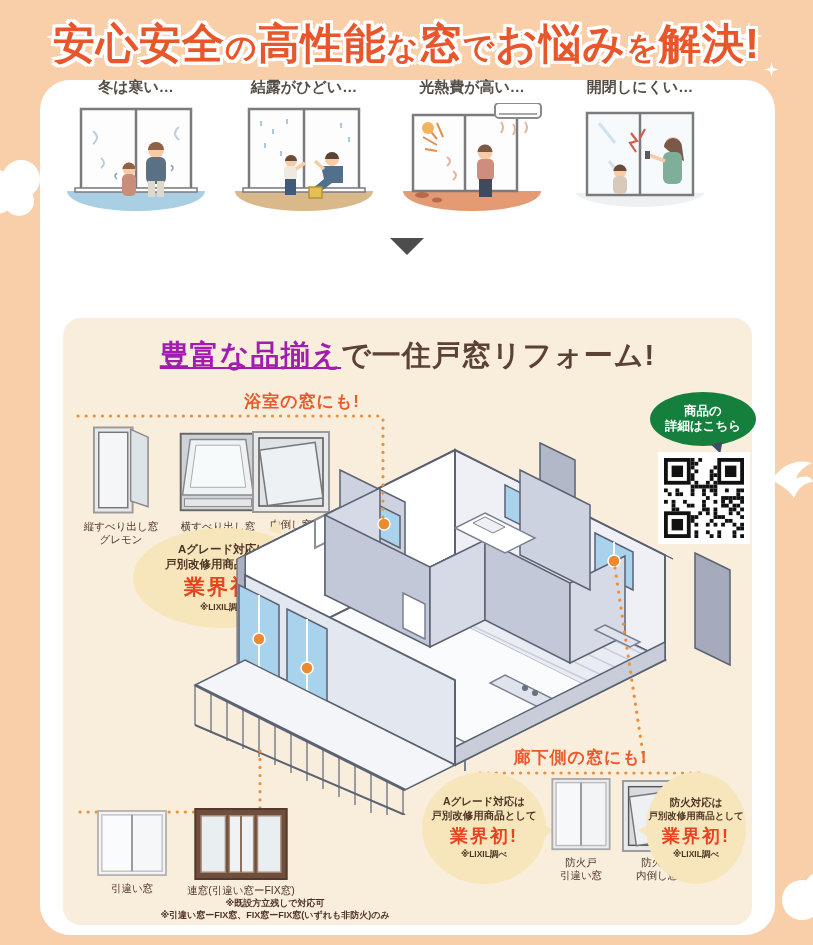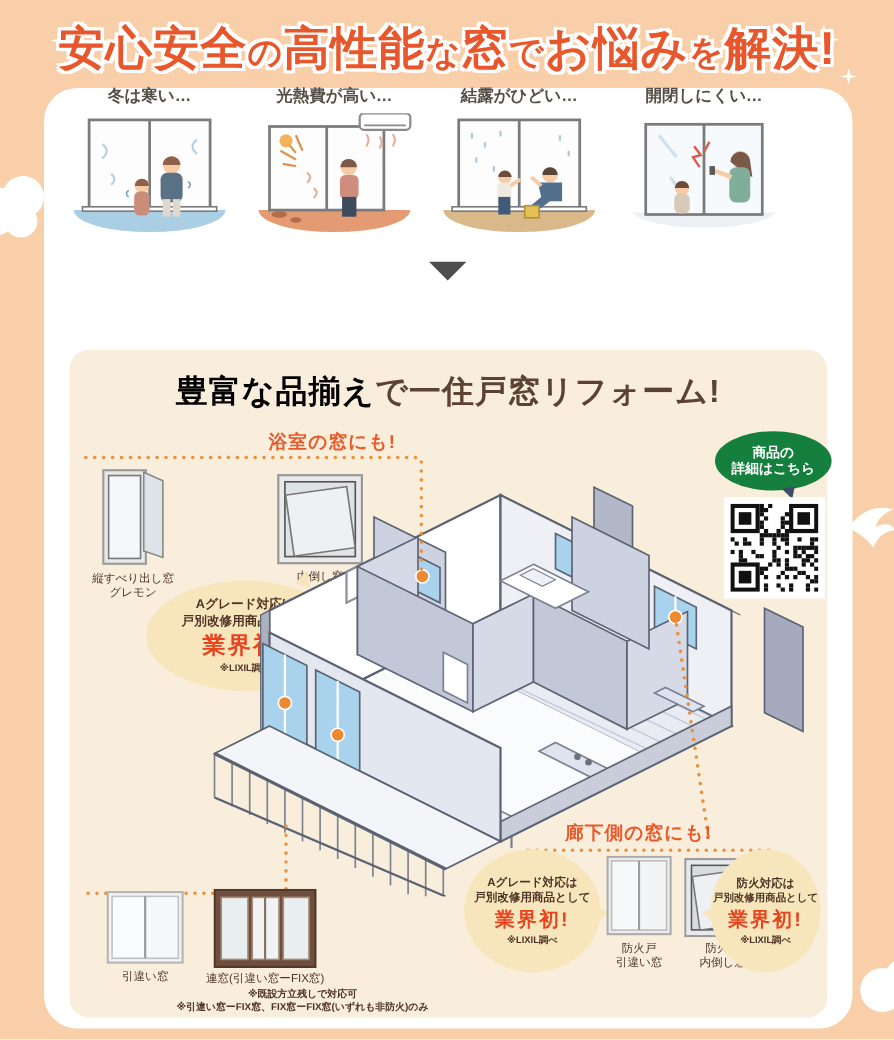--- a/index.html
+++ b/index.html
@@ -26,21 +26,21 @@
   .problem .caption{font-size:15px;font-weight:bold;color:#554e46;margin-bottom:6px;}
   .problem svg{display:block;margin:0 auto;}
 
   .down-arrow{position:absolute;left:50%;top:238px;transform:translateX(-50%);width:0;height:0;
     border-left:17px solid transparent;border-right:17px solid transparent;border-top:17px solid #4d4d4d;}
   .relief-headline{position:absolute;left:40px;top:262px;width:735px;text-align:center;font-size:27px;font-weight:bold;color:#4F3426;letter-spacing:1px;}
 
   
   .showcase{position:absolute;left:63px;top:318px;width:689px;height:607px;background:#F9EEDC;border-radius:18px;}
   .showcase-title{position:absolute;left:63px;top:336px;width:689px;text-align:center;font-weight:bold;font-size:29px;letter-spacing:1px;}
-  .showcase-title .accent{color:#000000;}
+  .showcase-title .accent{color:#a21caf;text-decoration:underline;}
   .showcase-title .rest{color:#5C4232;}
 
   .section-label{position:absolute;font-size:17px;font-weight:bold;color:#E95A2B;letter-spacing:1px;}
 
   .product{position:absolute;text-align:center;}
   .product .pname{font-size:10.5px;font-weight:normal;color:#4F3426;line-height:13px;margin-top:4px;}
   .product svg{display:block;margin:0 auto;}
 
   .badge{position:absolute;background:#F7E6BB;border-radius:50%;text-align:center;color:#4F3426;font-weight:bold;display:flex;flex-direction:column;justify-content:center;}
   .badge .l1{font-size:11.5px;}
@@ -96,20 +96,40 @@
         <path d="M32,28 q8,6 0,13 M118,24 q-8,6 0,13 M40,55 q6,5 0,10" stroke="#b9cfdf" stroke-width="2" fill="none"></path>
         <circle cx="95" cy="47" r="8" fill="#f6cba6"></circle>
           <path d="M87,47 a8 8 0 0 1 16 0 Z" fill="#8e6248"></path>
         <rect x="85" y="54" width="20" height="27" rx="6" fill="#5a7184"></rect>
         <rect x="87" y="78" width="7" height="16" fill="#ded8cd"></rect>
           <rect x="96" y="78" width="7" height="16" fill="#ded8cd"></rect>
         <circle cx="68" cy="66" r="6.5" fill="#f6cba6"></circle>
           <path d="M61.5,66 a6.5 6.5 0 0 1 13 0 Z" fill="#8e6248"></path>
         <rect x="61" y="71" width="14" height="22" rx="5" fill="#c98d7a"></rect>
         <path d="M56,70 q-4,3 0,6 M110,62 q4,3 0,6" stroke="#8aa5bb" stroke-width="1.6" fill="none"></path>
+      </svg>
+    </div>
+    <div class="problem">
+      <div class="caption">結露がひどい…</div>
+      <svg width="150" height="112" viewBox="0 0 150 112">
+        <path d="M6,88 A69 20 0 0 0 144,88 Z" fill="#d9b98a"></path>
+        <rect x="20" y="6" width="110" height="80" fill="#fdfdfd" stroke="#7b7b7b" stroke-width="2.5"></rect>
+        <line x1="75" y1="6" x2="75" y2="86" stroke="#7b7b7b" stroke-width="2.5"></line>
+        <rect x="14" y="85" width="122" height="4" fill="#fff" stroke="#7b7b7b" stroke-width="1.5"></rect>
+        <path d="M32,18 v5 M44,26 v5 M58,16 v5 M36,40 v5 M52,48 v5 M112,20 v5 M120,34 v5" stroke="#abc8dd" stroke-width="2" fill="none"></path>
+        <circle cx="62" cy="58" r="6" fill="#f6cba6"></circle>
+          <path d="M56,58 a6 6 0 0 1 12 0 Z" fill="#6b4c3a"></path>
+        <rect x="55" y="63" width="13" height="14" rx="4" fill="#efe9df"></rect>
+          <rect x="56" y="76" width="11" height="16" fill="#41597a"></rect>
+        <path d="M67,66 L76,60" stroke="#f6cba6" stroke-width="3.5"></path>
+        <circle cx="103" cy="56" r="7" fill="#f6cba6"></circle>
+          <path d="M96,56 a7 7 0 0 1 14 0 Z" fill="#5a4436"></path>
+        <path d="M92,63 h22 v17 h-11 l-16,12 l-4,-6 l12,-10 z" fill="#51708c"></path>
+        <path d="M95,66 L86,58" stroke="#f6cba6" stroke-width="3.5"></path>
+        <rect x="80" y="84" width="13" height="11" fill="#e6c054" stroke="#b5923a" stroke-width="1.5"></rect>
       </svg>
     </div>
     <div class="problem">
       <div class="caption">光熱費が高い…</div>
       <svg width="150" height="112" viewBox="0 0 150 112">
         <path d="M6,88 A69 20 0 0 0 144,88 Z" fill="#e49a72"></path>
         <rect x="16" y="12" width="104" height="76" fill="#fdfdfd" stroke="#7b7b7b" stroke-width="2.5"></rect>
         <line x1="68" y1="12" x2="68" y2="88" stroke="#7b7b7b" stroke-width="2.5"></line>
         <path d="M30,24 l10,12 M40,20 l6,14 M26,34 l14,8 M28,46 l12,2" stroke="#e0904e" stroke-width="2" fill="none"></path>
         <circle cx="31" cy="25" r="6" fill="#f3b25c"></circle>
@@ -119,40 +139,20 @@
         <path d="M50,54 q6,4 0,9 M56,68 q6,4 0,9" stroke="#dfb49b" stroke-width="2" fill="none"></path>
         <circle cx="88" cy="49" r="7.5" fill="#f6cba6"></circle>
           <path d="M80.5,49 a7.5 7.5 0 0 1 15 0 Z" fill="#7a584a"></path>
         <rect x="80" y="56" width="17" height="22" rx="5" fill="#cf8d7e"></rect>
         <rect x="82" y="76" width="13" height="18" fill="#3f4a5c"></rect>
         <ellipse cx="25" cy="92" rx="7" ry="3" fill="#b56b4a"></ellipse>
           <ellipse cx="40" cy="97" rx="5" ry="2.5" fill="#b56b4a"></ellipse>
       </svg>
     </div>
     <div class="problem">
-      <div class="caption">結露がひどい…</div>
-      <svg width="150" height="112" viewBox="0 0 150 112">
-        <path d="M6,88 A69 20 0 0 0 144,88 Z" fill="#d9b98a"></path>
-        <rect x="20" y="6" width="110" height="80" fill="#fdfdfd" stroke="#7b7b7b" stroke-width="2.5"></rect>
-        <line x1="75" y1="6" x2="75" y2="86" stroke="#7b7b7b" stroke-width="2.5"></line>
-        <rect x="14" y="85" width="122" height="4" fill="#fff" stroke="#7b7b7b" stroke-width="1.5"></rect>
-        <path d="M32,18 v5 M44,26 v5 M58,16 v5 M36,40 v5 M52,48 v5 M112,20 v5 M120,34 v5" stroke="#abc8dd" stroke-width="2" fill="none"></path>
-        <circle cx="62" cy="58" r="6" fill="#f6cba6"></circle>
-          <path d="M56,58 a6 6 0 0 1 12 0 Z" fill="#6b4c3a"></path>
-        <rect x="55" y="63" width="13" height="14" rx="4" fill="#efe9df"></rect>
-          <rect x="56" y="76" width="11" height="16" fill="#41597a"></rect>
-        <path d="M67,66 L76,60" stroke="#f6cba6" stroke-width="3.5"></path>
-        <circle cx="103" cy="56" r="7" fill="#f6cba6"></circle>
-          <path d="M96,56 a7 7 0 0 1 14 0 Z" fill="#5a4436"></path>
-        <path d="M92,63 h22 v17 h-11 l-16,12 l-4,-6 l12,-10 z" fill="#51708c"></path>
-        <path d="M95,66 L86,58" stroke="#f6cba6" stroke-width="3.5"></path>
-        <rect x="80" y="84" width="13" height="11" fill="#e6c054" stroke="#b5923a" stroke-width="1.5"></rect>
-      </svg>
-    </div>
-    <div class="problem">
       <div class="caption">開閉しにくい…</div>
       <svg width="150" height="112" viewBox="0 0 150 112">
         <path d="M10,90 A66 17 0 0 0 140,90 Z" fill="#eef1f4"></path>
         <rect x="22" y="10" width="106" height="82" fill="#f6fafc" stroke="#7b7b7b" stroke-width="2.5"></rect>
         <line x1="75" y1="10" x2="75" y2="92" stroke="#7b7b7b" stroke-width="2.5"></line>
         <path d="M34,20 l16,20 M44,58 l14,18" stroke="#cfe2ee" stroke-width="3" fill="none"></path>
         <path d="M66,30 l6,8 l-7,2 l6,9 M80,26 l-5,9" stroke="#d95b4a" stroke-width="2.2" fill="none"></path>
         <circle cx="108" cy="42" r="8" fill="#f6cba6"></circle>
         <path d="M99,44 a9 9 0 0 1 18 0 l2,14 l-5,-2 z" fill="#7a584a"></path>
         <rect x="98" y="49" width="19" height="32" rx="6" fill="#7fae9a"></rect>
@@ -174,20 +174,29 @@
 
   <div class="section-label" style="left:60px;top:390px;width:300px;text-align:right;">浴室の窓にも!</div>
 
   <div class="product" style="left:76px;top:424px;width:90px;">
     <svg width="58" height="92" viewBox="0 0 60 92">
       <rect x="2" y="2" width="40" height="88" fill="#e8e8e8" stroke="#9a9a9a" stroke-width="2"></rect>
       <rect x="7" y="7" width="30" height="78" fill="#f5f6f7" stroke="#777" stroke-width="1.5"></rect>
       <polygon points="40,4 58,12 58,84 40,78" fill="#dde4e8" stroke="#888" stroke-width="1.5"></polygon>
     </svg>
     <div class="pname"><span>縦すべり出し窓</span><br><span>グレモン</span></div>
+  </div>
+  <div class="product" style="left:168px;top:428px;width:100px;">
+    <svg width="82" height="88" viewBox="0 0 82 92">
+      <rect x="2" y="6" width="78" height="80" fill="#cfd2d6" stroke="#666" stroke-width="2"></rect>
+      <polygon points="12,12 70,12 78,70 4,70" fill="#eef2f4" stroke="#888" stroke-width="1.5"></polygon>
+      <polygon points="18,18 64,18 70,62 12,62" fill="#f7fafb" stroke="#aaa" stroke-width="1"></polygon>
+      <rect x="6" y="74" width="70" height="8" fill="#e3e5e8" stroke="#888" stroke-width="1"></rect>
+    </svg>
+    <div class="pname"><span>横すべり出し窓</span><br><span>グレモン</span></div>
   </div>
   <div class="product" style="left:236px;top:430px;width:110px;">
     <svg width="80" height="84" viewBox="0 0 80 84">
       <rect x="2" y="2" width="76" height="80" fill="#e9e9e9" stroke="#999" stroke-width="2"></rect>
       <rect x="8" y="8" width="64" height="68" fill="#dfe3e6" stroke="#555" stroke-width="1.5"></rect>
       <g transform="rotate(-8 40 42)">
           <rect x="12" y="16" width="56" height="56" fill="#eef1f3" stroke="#777" stroke-width="1.5"></rect>
         </g>
     </svg>
     <div class="pname"><span>内倒し窓</span></div>

